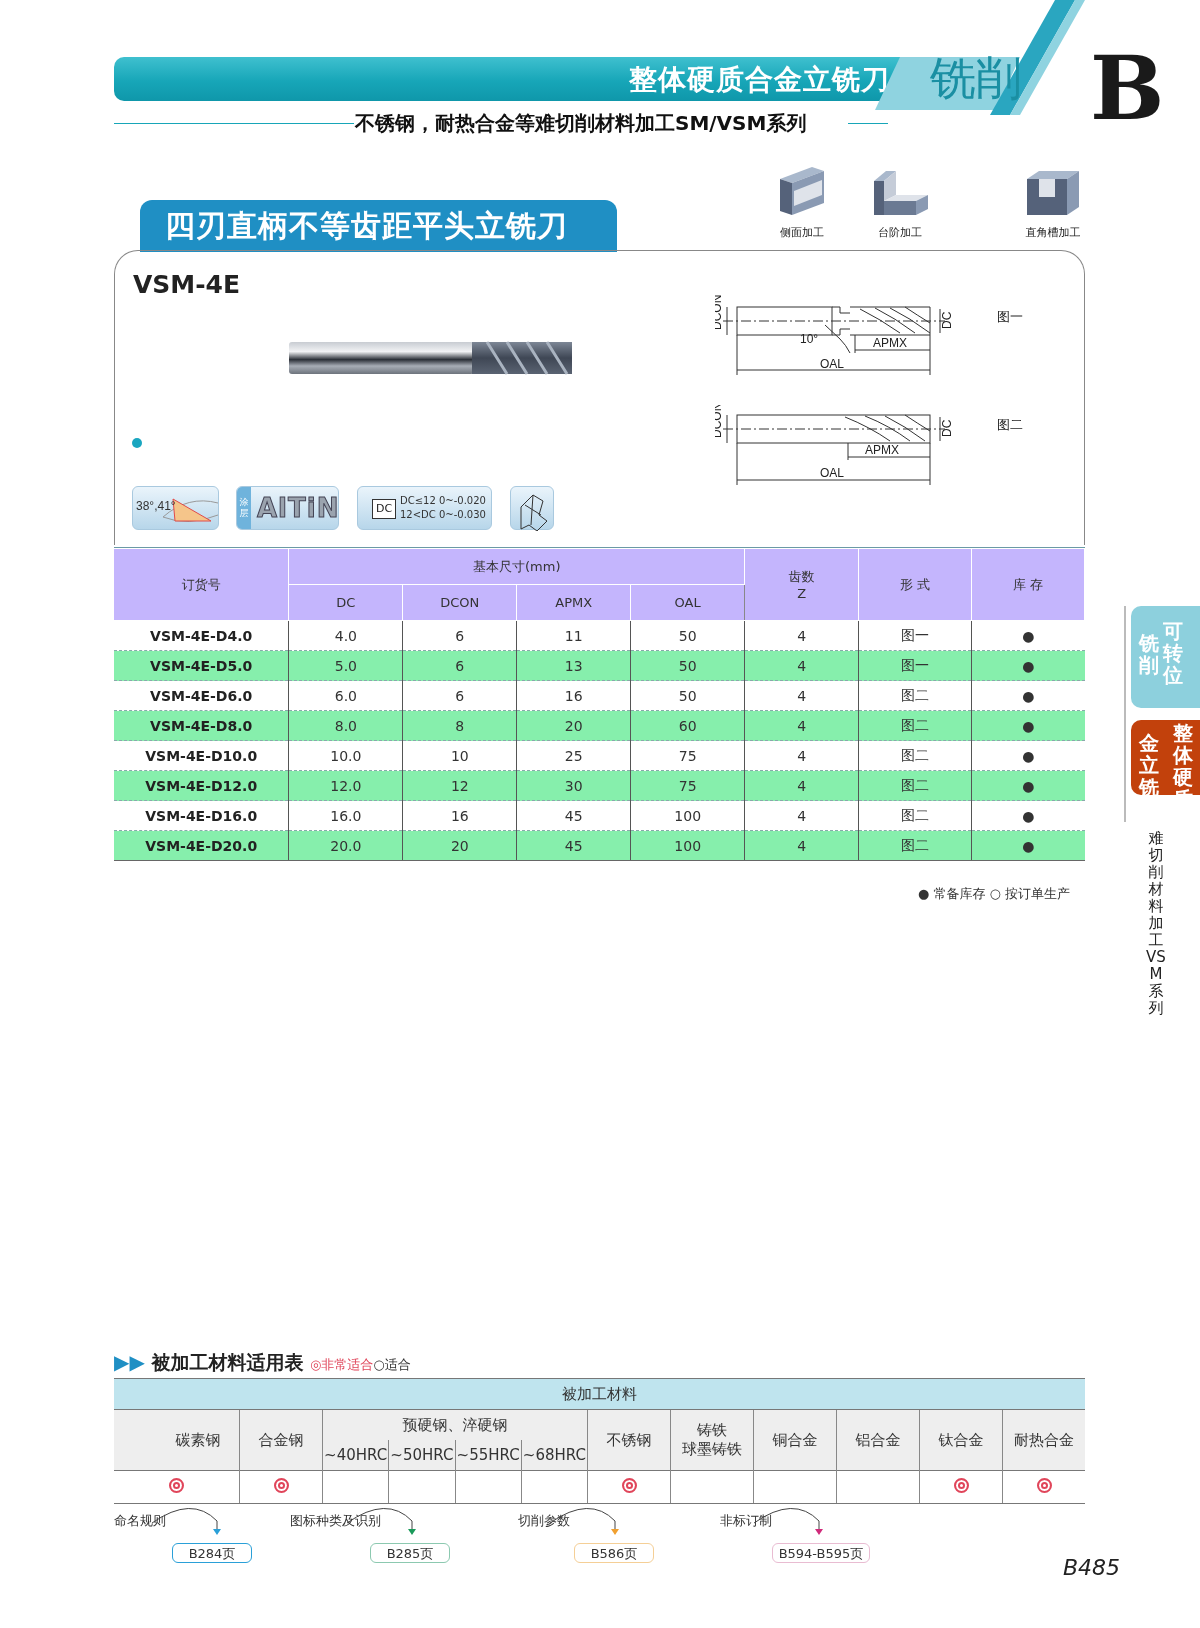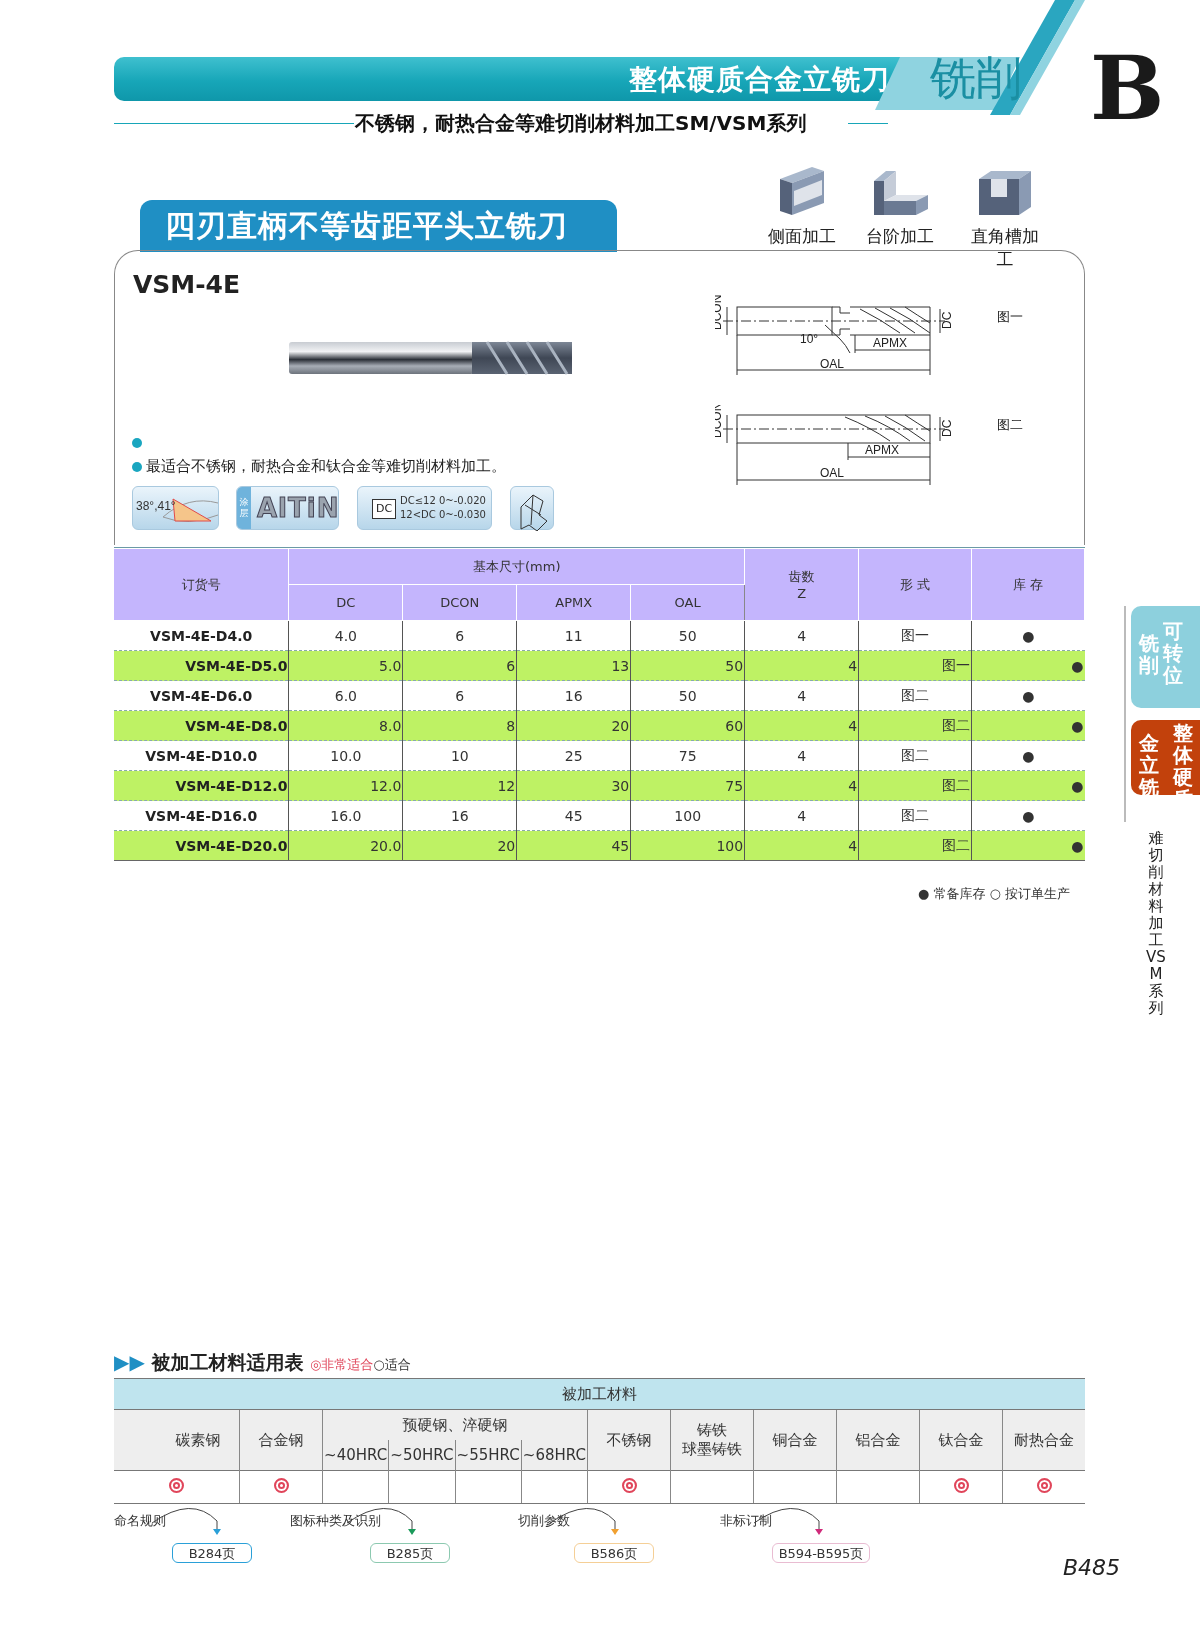--- a/index.html
+++ b/index.html
@@ -9,38 +9,38 @@
   .banner{left:114px;top:57px;width:810px;height:44px;border-radius:10px 0 0 10px;background:linear-gradient(180deg,#3fc0cf 0%,#17a6b8 55%,#0f97aa 100%);}
   .banner-title{left:560px;top:60px;width:330px;height:40px;color:#fff;font-size:28px;font-weight:bold;text-align:right;line-height:40px;letter-spacing:1px;}
   .mill-text{left:930px;top:48px;font-size:46px;color:#1a8fa3;line-height:60px;}
   .big-b{left:1090px;top:38px;font-family:"DejaVu Serif","Liberation Serif",serif;font-size:88px;font-weight:bold;color:#1a1a1a;line-height:100px;}
   .subline-l{left:114px;top:123px;width:240px;height:1px;background:#17a6b8;}
   .subline-r{left:848px;top:123px;width:40px;height:1px;background:#17a6b8;}
   .subtitle{left:355px;top:110px;font-size:20px;font-weight:bold;color:#111;line-height:26px;}
   
   .proc{top:165px;width:84px;text-align:center;}
   .proc .shape{width:60px;height:52px;margin:0 auto;}
-  .proc .lbl{font-size:17px;color:#222;margin-top:4px;}
+  .proc .lbl{font-size:11px;color:#222;margin-top:4px;}
   
   .tab{left:140px;top:200px;width:477px;height:52px;background:#1f8fc4;border-radius:12px 12px 0 0;color:#fff;font-size:30px;font-weight:bold;line-height:52px;text-align:left;padding-left:25px;box-sizing:border-box;letter-spacing:1px;}
   .card{left:114px;top:250px;width:971px;height:295px;border:1.5px solid #888;border-bottom:none;border-radius:24px 24px 0 0;box-sizing:border-box;}
   .model{left:133px;top:270px;font-size:25px;font-weight:bold;color:#222;}
   .tool-img{left:287px;top:338px;width:300px;height:40px;}
   .bullets{left:132px;top:430px;font-size:15px;color:#222;line-height:24px;}
   .bullets .dot{display:inline-block;width:10px;height:10px;border-radius:50%;background:#1aa6c0;margin-right:4px;vertical-align:middle;}
   .badge{top:486px;height:44px;border-radius:6px;background:linear-gradient(180deg,#eaf4fb,#b7d6ea);border:1px solid #a9c9df;box-sizing:border-box;}
   
   .draw{left:715px;width:320px;}
   
   table.spec{position:absolute;left:114px;top:548px;width:971px;border-collapse:collapse;font-size:14px;}
   table.spec th{background:#c4b5fd;color:#333;font-weight:normal;border:1px solid #fff;border-left:1px solid #888;height:33px;font-size:13px;}
   table.spec th:first-child{border-left:none;}
   table.spec td{height:27px;text-align:center;border-left:1px solid #555;border-bottom:1px dashed #8aa;color:#333;}
   table.spec td:first-child{border-left:none;font-weight:bold;color:#222;}
-  table.spec tr.alt td{background:#bef264;text-align:right;}
+  table.spec tr.alt td{background:#86efac;}
   table.spec tbody tr:last-child td{border-bottom:1.5px solid #666;}
   .spec-wrap-top{left:114px;top:547px;width:971px;height:2px;background:#6a9aa5;}
   .legend{left:918px;top:845px;font-size:13px;color:#333;margin-top:40px;}
   
   .side1{left:1131px;top:606px;width:69px;height:102px;background:#8dd0dd;border-radius:10px 0 0 10px;}
   .side2{left:1131px;top:720px;width:69px;height:75px;background:#c2410c;border-radius:10px 0 0 10px;padding-left:41px;}
   .sidebar-line{left:1124px;top:606px;width:2px;height:216px;background:#bbb;}
   .side-col{position:absolute;width:24px;font-size:20px;font-weight:bold;color:#fff;text-align:center;line-height:22px;}
   .side-vert{left:1146px;top:830px;width:20px;font-size:15px;color:#222;line-height:17px;text-align:center;word-break:break-all;}
   
@@ -88,21 +88,21 @@
   <svg class="shape" viewBox="0 0 60 52">
     <polygon points="4,16 16,6 26,6 14,16" fill="#a9b8cc"></polygon>
     <polygon points="4,16 14,16 14,50 4,50" fill="#55627a"></polygon>
     <polygon points="14,16 26,6 26,30 14,36" fill="#c5ccd8"></polygon>
     <polygon points="14,36 26,30 58,30 46,36" fill="#dfe3ea"></polygon>
     <polygon points="14,36 46,36 46,50 14,50" fill="#6b7a93"></polygon>
     <polygon points="46,36 58,30 58,44 46,50" fill="#8a9ab3"></polygon>
   </svg>
   <div class="lbl">台阶加工</div>
 </div>
-<div class="abs proc" style="left:963px">
+<div class="abs proc" style="left:1011px">
   <svg class="shape" viewBox="0 0 60 52">
     <polygon points="4,14 16,6 56,6 44,14" fill="#a9b8cc"></polygon>
     <polygon points="4,14 44,14 44,50 4,50" fill="#55627a"></polygon>
     <polygon points="44,14 56,6 56,42 44,50" fill="#8a9ab3"></polygon>
     <polygon points="16,14 32,14 32,32 16,32" fill="#dfe3ea"></polygon>
   </svg>
   <div class="lbl">直角槽加工</div>
 </div>
 
 <div class="abs tab">四刃直柄不等齿距平头立铣刀</div>
@@ -168,21 +168,20 @@
   </g>
   <text x="6" y="33" font-size="12" fill="#222" transform="rotate(-90 6 33)" font-family="Liberation Sans, sans-serif">DCON</text>
   <text x="236" y="32" font-size="12" fill="#222" transform="rotate(-90 236 32)" font-family="Liberation Sans, sans-serif">DC</text>
   <text x="150" y="49" font-size="12" fill="#222" font-family="Liberation Sans, sans-serif">APMX</text>
   <text x="105" y="72" font-size="12" fill="#222" font-family="Liberation Sans, sans-serif">OAL</text>
   <text x="282" y="24" font-size="13" fill="#222" font-family="DejaVu Sans, sans-serif">图二</text>
 </svg>
 
 <div class="abs bullets">
   <div><span class="dot"></span></div>
-  <div><span class="dot"></span><span>最适合不锈钢，耐热合金和钛合金等难切削材料加工。</span></div>
 </div>
 
 <div class="abs badge" style="left:132px;width:87px">
   <svg width="87" height="44">
     <path d="M30,30 q25,-22 55,-14 M30,30 q25,10 55,-2" stroke="#999" fill="none"></path>
     <polygon points="40,12 78,34 42,34" fill="#f5c58a" stroke="#e04a4a"></polygon>
     <text x="3" y="23" font-size="12" fill="#333" font-family="Liberation Sans, sans-serif">38°,41°</text>
   </svg>
 </div>
 <div class="abs badge" style="left:236px;width:103px;overflow:hidden">

